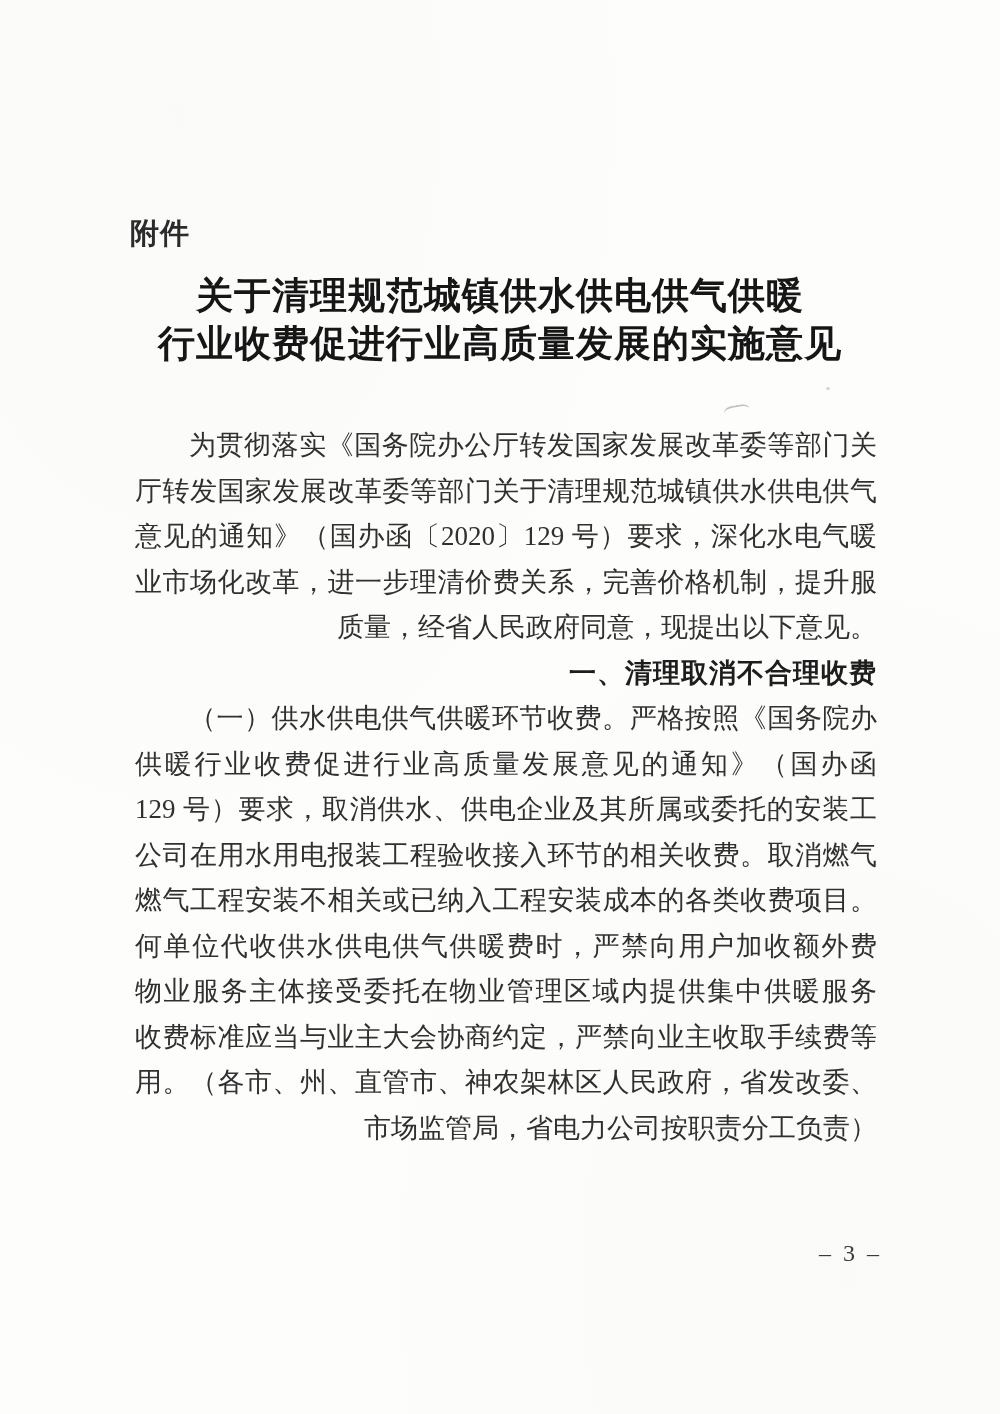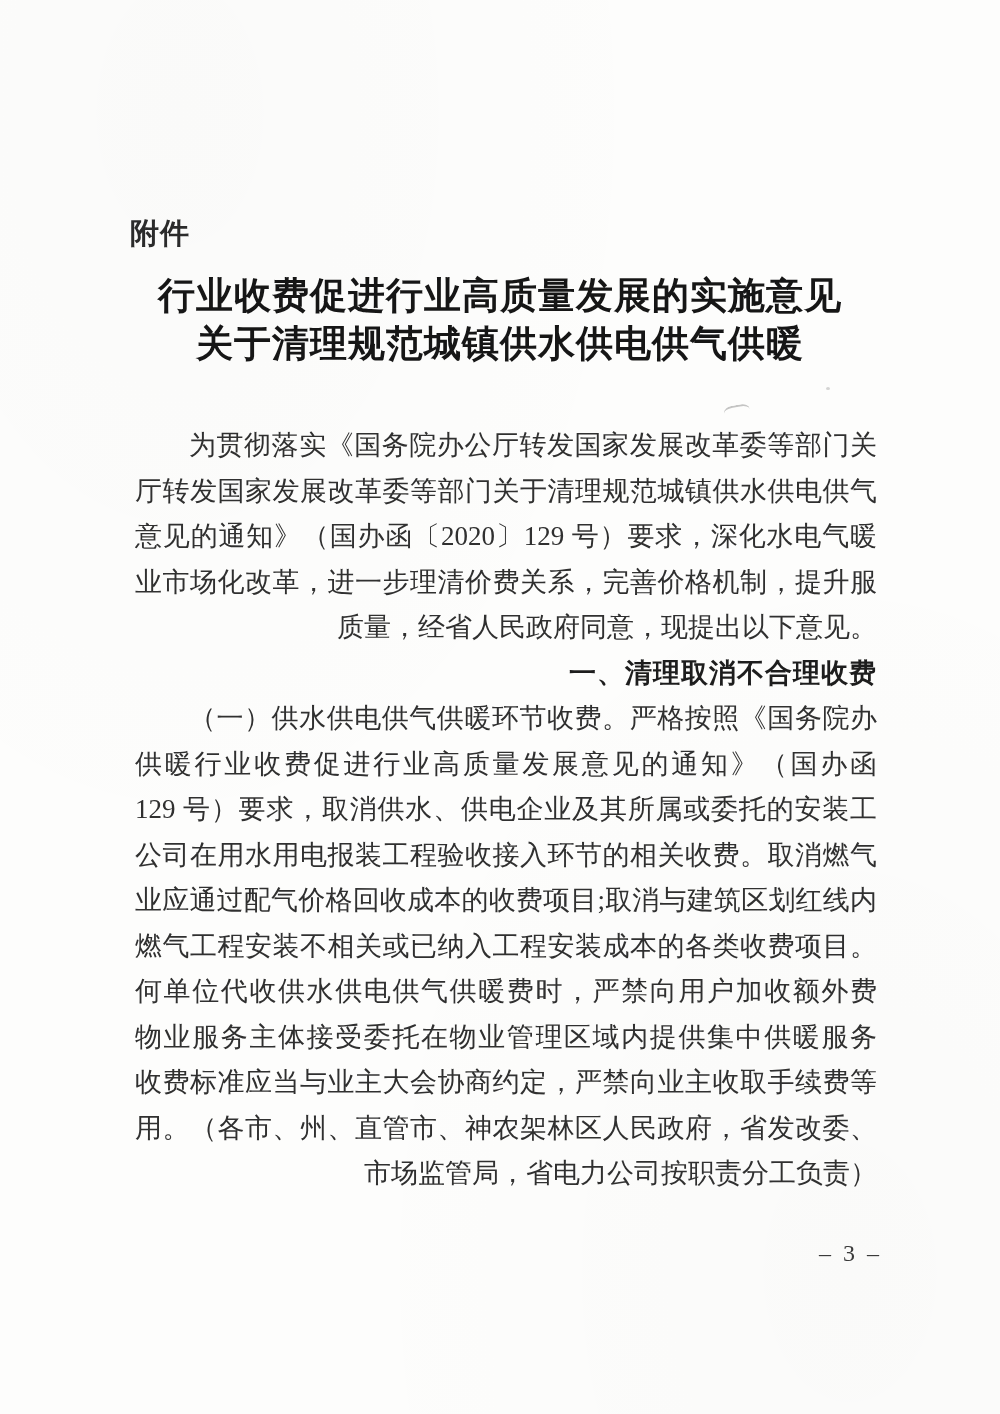--- a/index.html
+++ b/index.html
@@ -100,36 +100,35 @@
   }
 </style>
 </head>
 <body>
 
 <div class="page">
 
   <div class="attachment">附件</div>
 
   <h1 class="title">
+    <span class="title-line">关于清理规范城镇供水供电供气供暖</span>
     <span class="title-line">行业收费促进行业高质量发展的实施意见</span>
-    <span class="title-line">关于清理规范城镇供水供电供气供暖</span>
   </h1>
 
   <div class="body" id="body-lines">
       <div class="line justify indent">为贯彻落实《国务院办公厅转发国家发展改革委等部门关于</div>
       <div class="line justify">厅转发国家发展改革委等部门关于清理规范城镇供水供电供气</div>
       <div class="line justify">意见的通知》（国办函〔2020〕129 号）要求，深化水电气暖行</div>
       <div class="line justify">业市场化改革，进一步理清价费关系，完善价格机制，提升服务</div>
       <div class="line">质量，经省人民政府同意，现提出以下意见。</div>
       <div class="line indent bold">一、清理取消不合理收费</div>
       <div class="line justify indent">（一）供水供电供气供暖环节收费。严格按照《国务院办公</div>
       <div class="line justify">供暖行业收费促进行业高质量发展意见的通知》（国办函〔2020〕</div>
       <div class="line justify">129 号）要求，取消供水、供电企业及其所属或委托的安装工程</div>
       <div class="line justify">公司在用水用电报装工程验收接入环节的相关收费。取消燃气企</div>
-      <div class="line justify">业应通过配气价格回收成本的收费项目;取消与建筑区划红线内</div>
       <div class="line justify">燃气工程安装不相关或已纳入工程安装成本的各类收费项目。任</div>
       <div class="line justify">何单位代收供水供电供气供暖费时，严禁向用户加收额外费用；</div>
       <div class="line justify">物业服务主体接受委托在物业管理区域内提供集中供暖服务的，</div>
       <div class="line justify">收费标准应当与业主大会协商约定，严禁向业主收取手续费等费</div>
       <div class="line justify">用。（各市、州、直管市、神农架林区人民政府，省发改委、省</div>
       <div class="line">市场监管局，省电力公司按职责分工负责）</div>
     </div>
 
   <span class="artifact-squiggle"></span>
   <span class="artifact-speck"></span>

